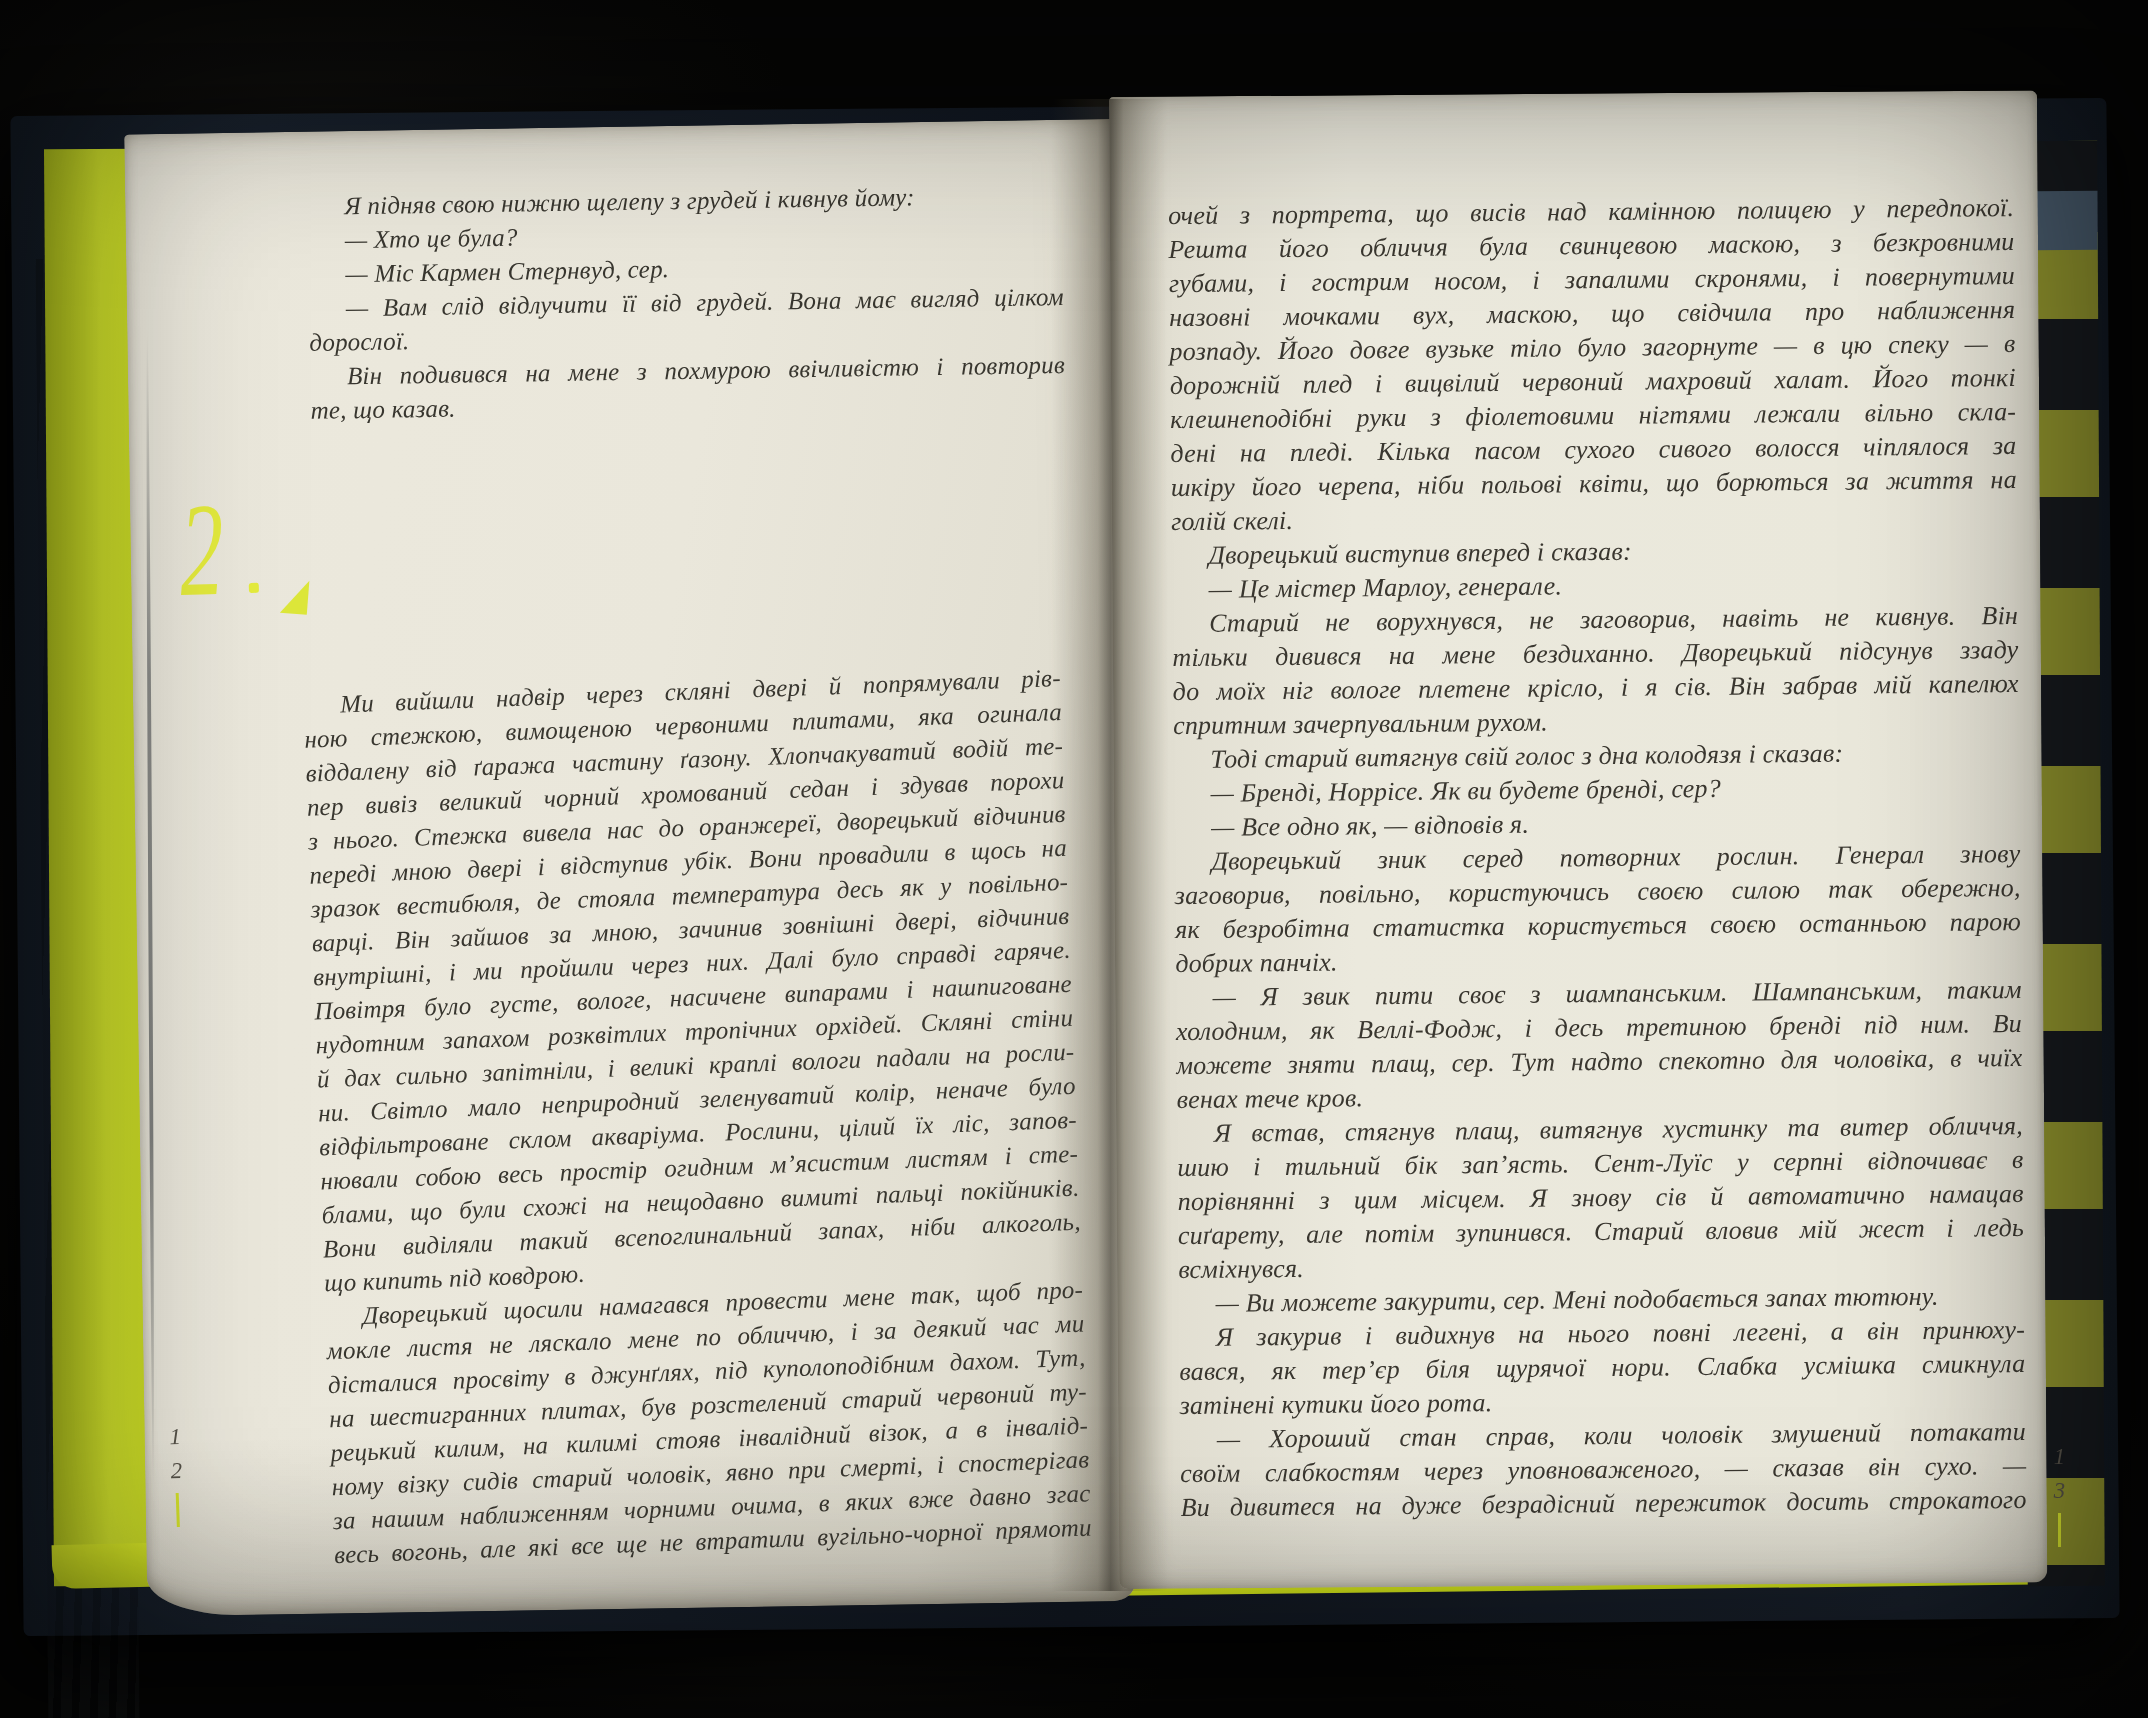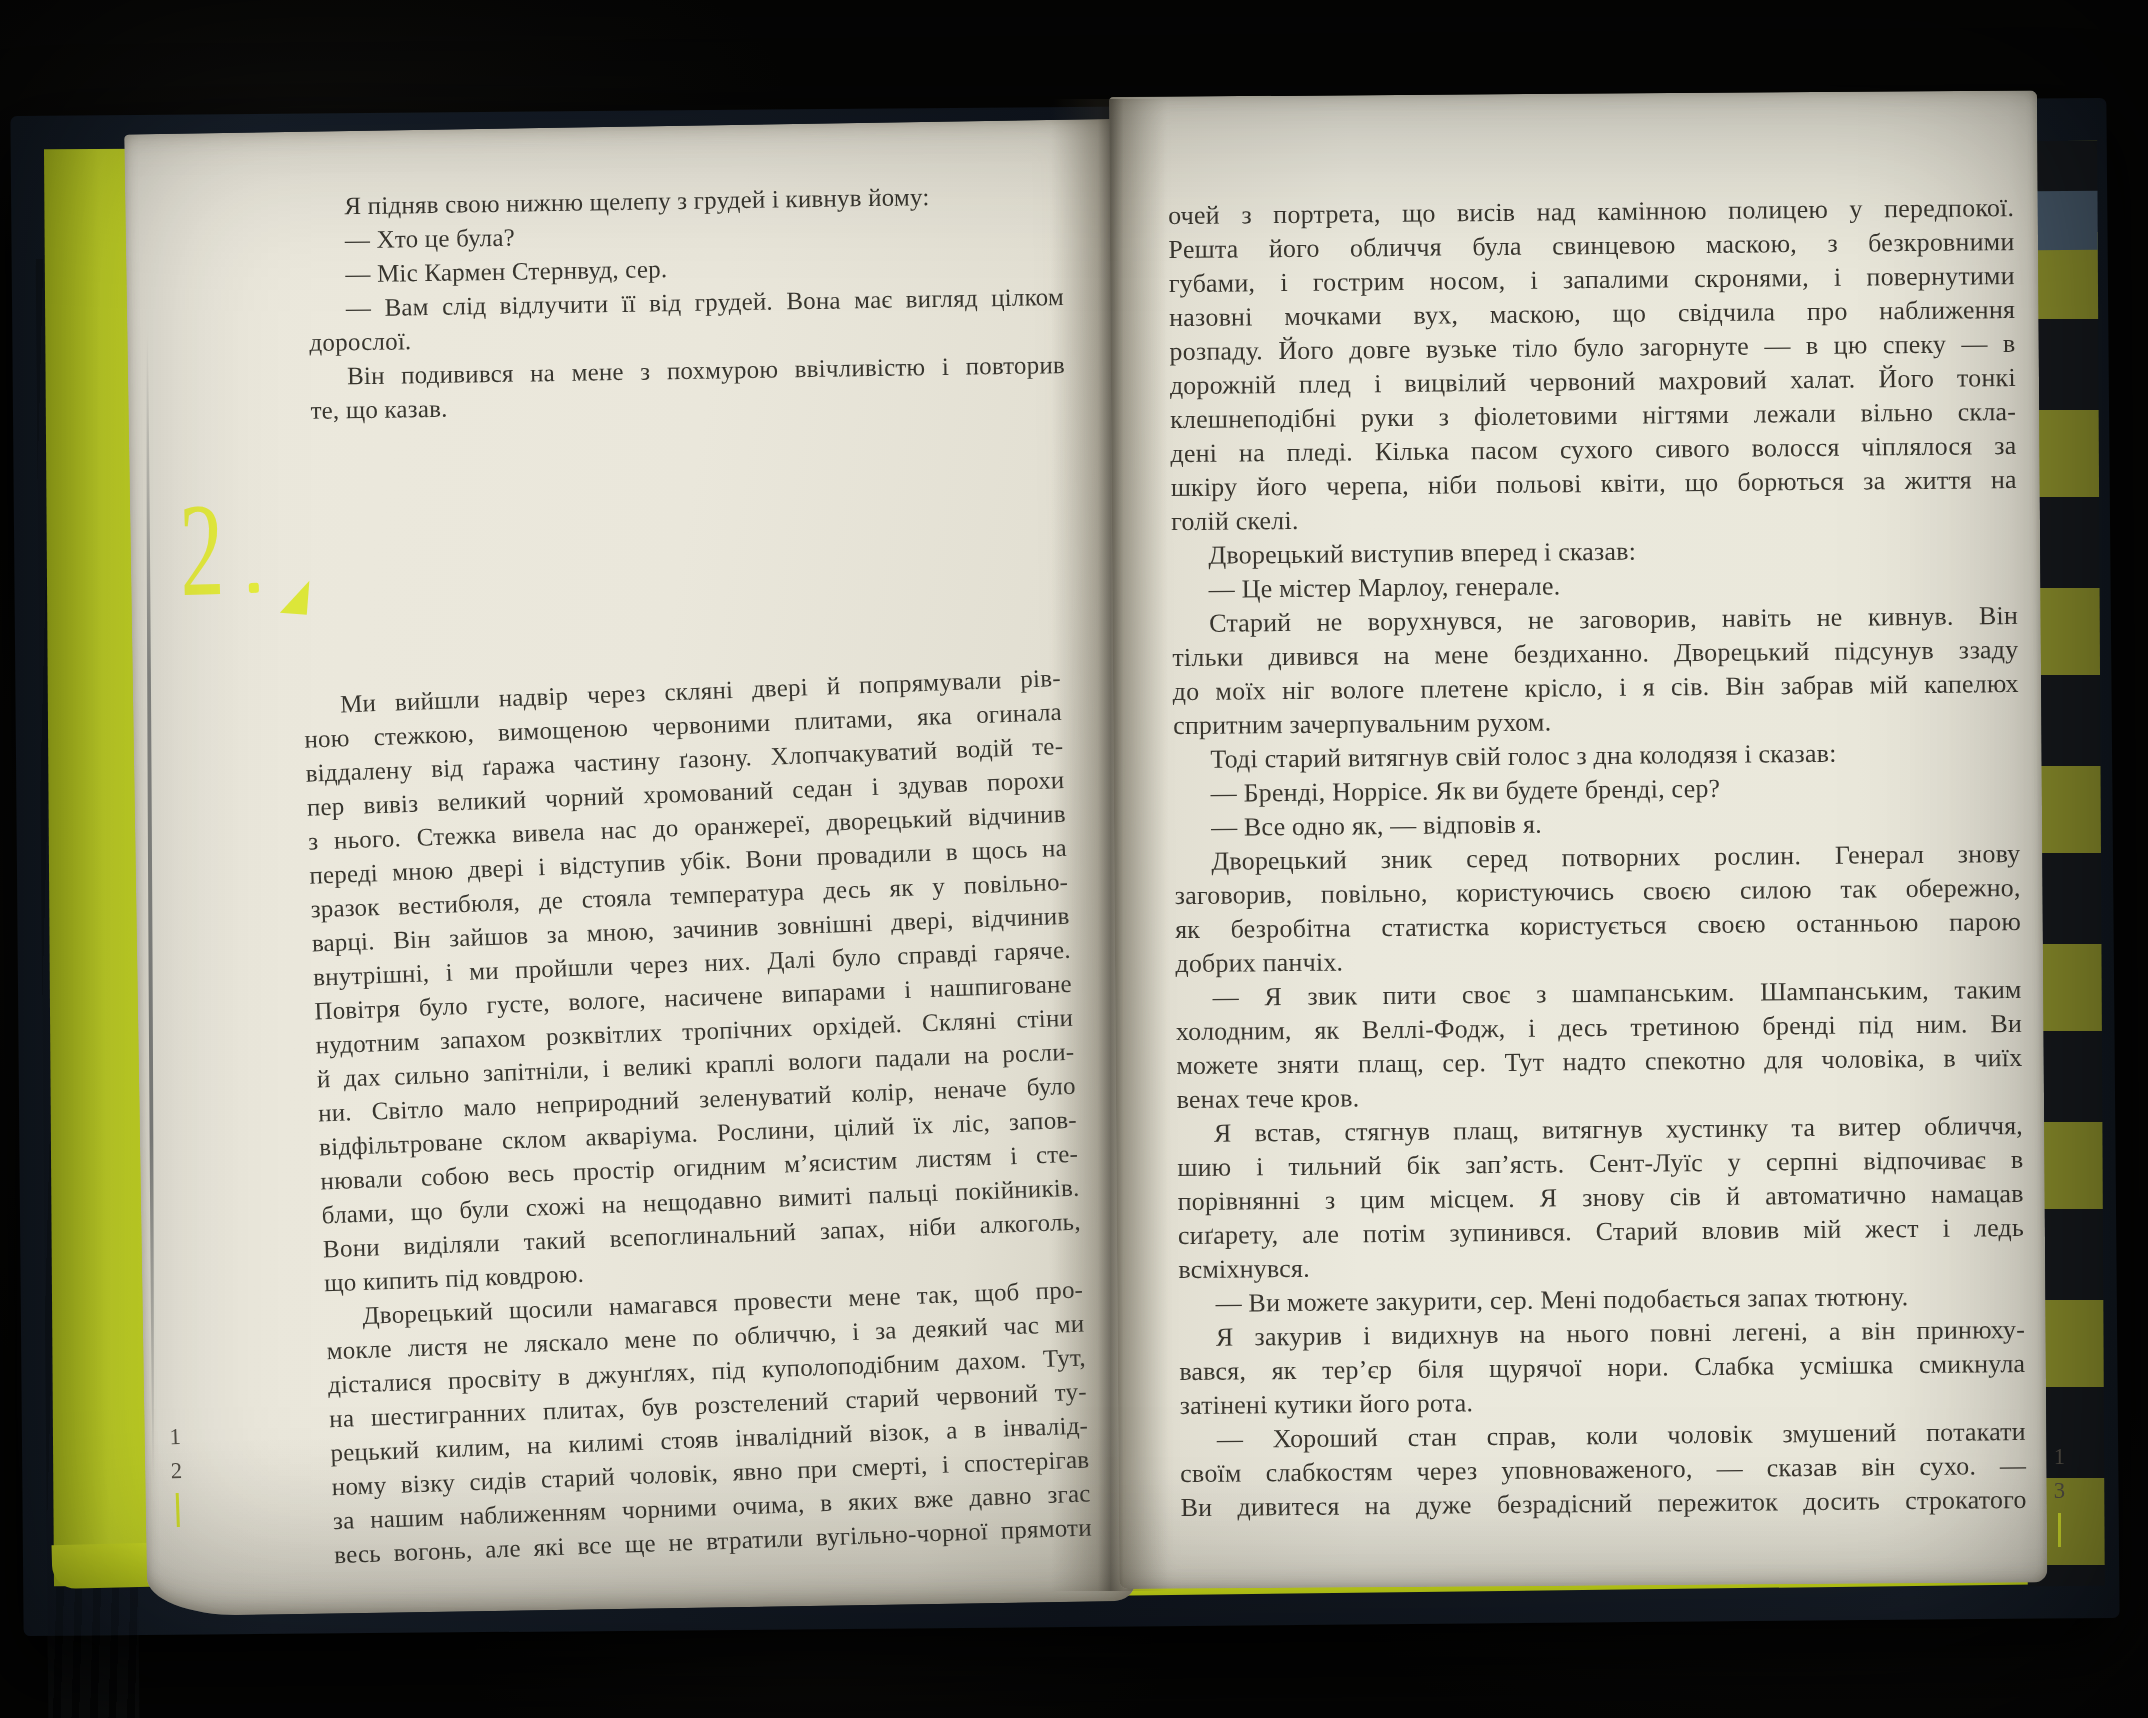--- a/index.html
+++ b/index.html
@@ -3,21 +3,21 @@
 <meta charset="utf-8">
 <style>
   html,body{margin:0;padding:0;background:#000;}
   .scene{position:relative;width:2148px;height:1718px;overflow:hidden;
     background:
       radial-gradient(ellipse 755px 294px at 14% 6%, rgba(62,58,52,.16), transparent 65%),
       radial-gradient(ellipse 839px 352px at 86% 92%, rgba(55,52,48,.12), transparent 60%),
       radial-gradient(ellipse 587px 218px at 38% 97%, rgba(75,70,62,.10), transparent 60%),
       radial-gradient(ellipse 420px 587px at 2% 55%, rgba(40,38,34,.15), transparent 70%),
       #070706;
-    font-family:"Liberation Serif","DejaVu Serif",serif;}
+    font-family:"Liberation Serif","DejaVu Serif",serif;font-style:italic;}
   .scene::after{content:"";position:absolute;inset:0;pointer-events:none;
     box-shadow:inset 0 0 218px 50px rgba(0,0,0,.55);}
   
   .cover{position:absolute;left:17px;top:107px;width:2096px;height:1520px;
     background:linear-gradient(90deg,#141c26 0%,#18202b 12%,#10161f 50%,#171e28 90%,#121922 100%);
     border-radius:6.7px;transform:rotate(-0.5deg);
     box-shadow:0 29px 76px 10px rgba(0,0,0,.8);}
   .cover-photo-band{position:absolute;left:23.5px;top:143px;width:91px;height:1460px;
     background:
       linear-gradient(180deg, rgba(20,28,38,.55), rgba(20,28,38,0) 30%),

